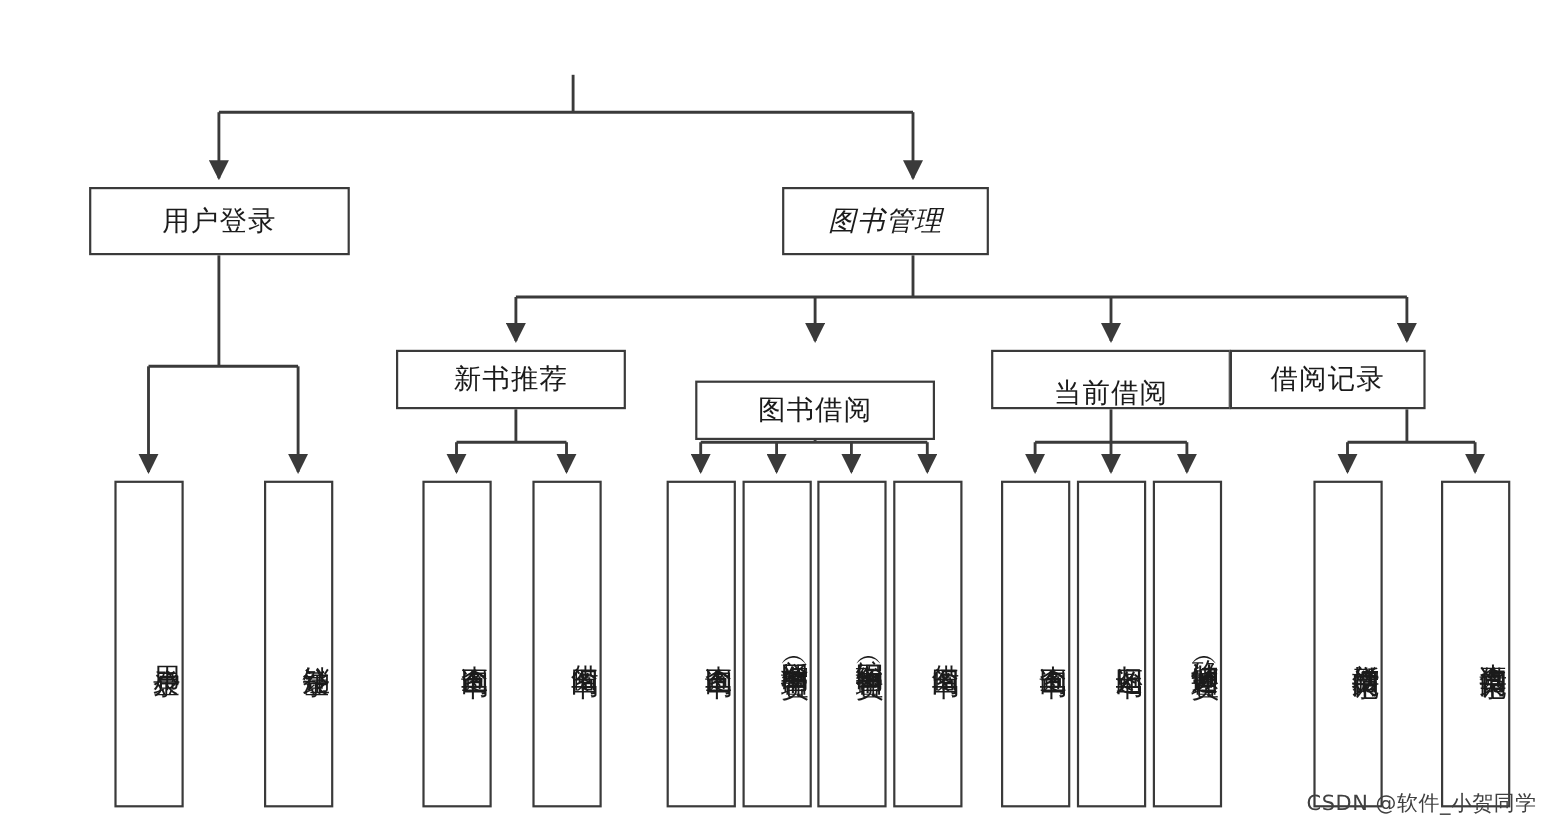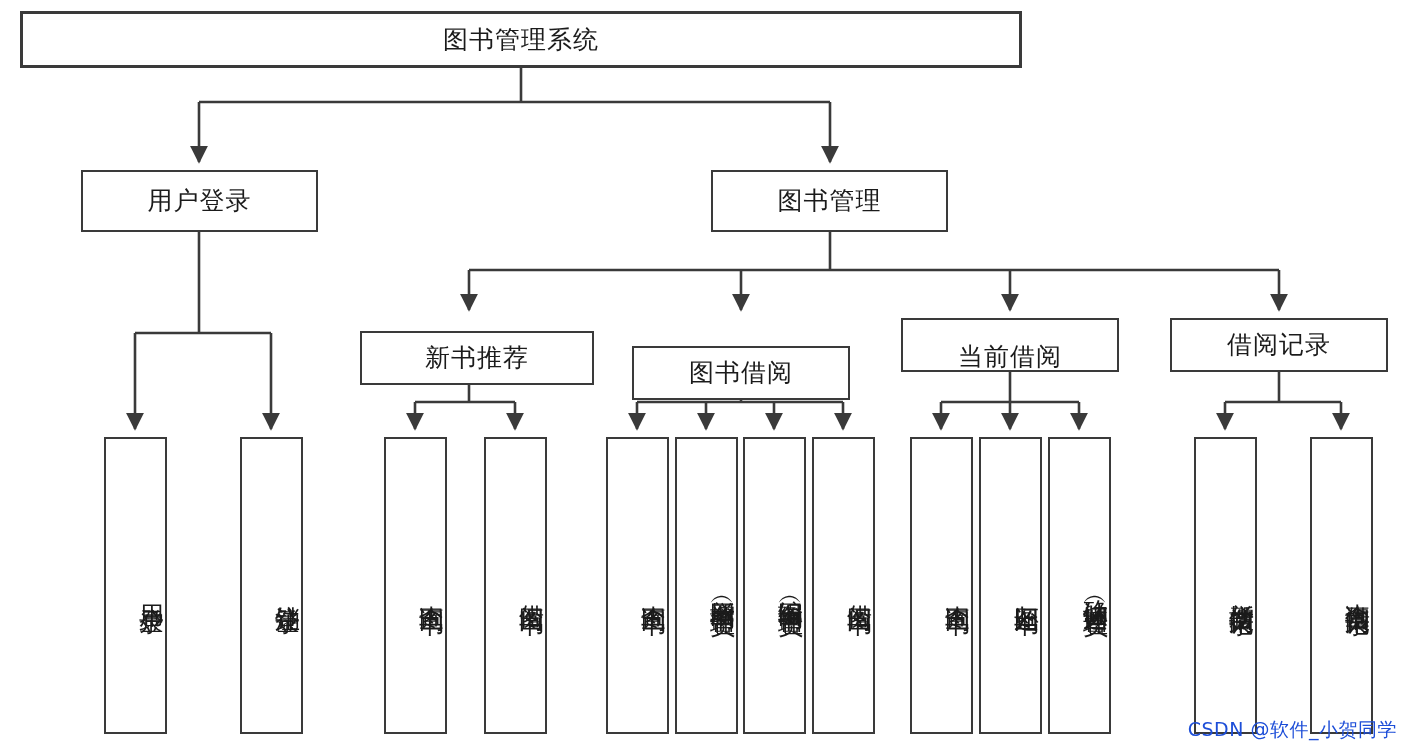--- a/index.html
+++ b/index.html
@@ -57,21 +57,21 @@
   }
   .node.vert > span {
     writing-mode: vertical-rl;
     text-orientation: upright;
   }
   .watermark {
     position: absolute;
     right: 8px;
     bottom: 4px;
     font-size: 19px;
-    color: #1d4ed8;
+    color: #404040;
     letter-spacing: 0.5px;
     white-space: nowrap;
     font-family: "DejaVu Sans", "Liberation Sans", sans-serif;
   }
 </style>
 </head>
 <body>
 
 <div id="canvas">
 
@@ -120,41 +120,38 @@
       <path d="M 1010,402 L 1010,429" marker-end="url(#arrow)"></path>
       <path d="M 1079,402 L 1079,429" marker-end="url(#arrow)"></path>
 
       <path d="M 1279,372 L 1279,402"></path>
       <path d="M 1225,402 L 1341,402"></path>
       <path d="M 1225,402 L 1225,429" marker-end="url(#arrow)"></path>
       <path d="M 1341,402 L 1341,429" marker-end="url(#arrow)"></path>
     </g>
   </svg>
 
-  <div class="node root horiz" style="left:20px; top:11px; width:1002px; height:57px;">
-    <span>图书管理系统</span>
-  </div>
 
   <div class="node horiz" style="left:81px; top:170px; width:237px; height:62px;">
     <span>用户登录</span>
   </div>
-  <div class="node horiz" style="left:711px; top:170px; width:237px; height:62px;">
+  <div class="node horiz" style="left:711px; top:170px; width:188px; height:62px;font-style:italic;">
     <span>图书管理</span>
   </div>
 
-  <div class="node horiz" style="left:360px; top:318px; width:234px; height:54px;margin-top:13px;">
+  <div class="node horiz" style="left:360px; top:318px; width:209px; height:54px;">
     <span>新书推荐</span>
   </div>
   <div class="node horiz" style="left:632px; top:318px; width:218px; height:54px;margin-top:28px;">
     <span>图书借阅</span>
   </div>
   <div class="node horiz" style="left:901px; top:318px; width:218px; height:54px;align-items:flex-end;">
     <span>当前借阅</span>
   </div>
-  <div class="node horiz" style="left:1170px; top:318px; width:218px; height:54px;">
+  <div class="node horiz" style="left:1118px; top:318px; width:178px; height:54px;">
     <span>借阅记录</span>
   </div>
 
   <div class="node vert" style="left:104px; top:437px; width:63px; height:297px;">
     <span>用户登录</span>
   </div>
   <div class="node vert" style="left:240px; top:437px; width:63px; height:297px;">
     <span>注销登录</span>
   </div>
 

